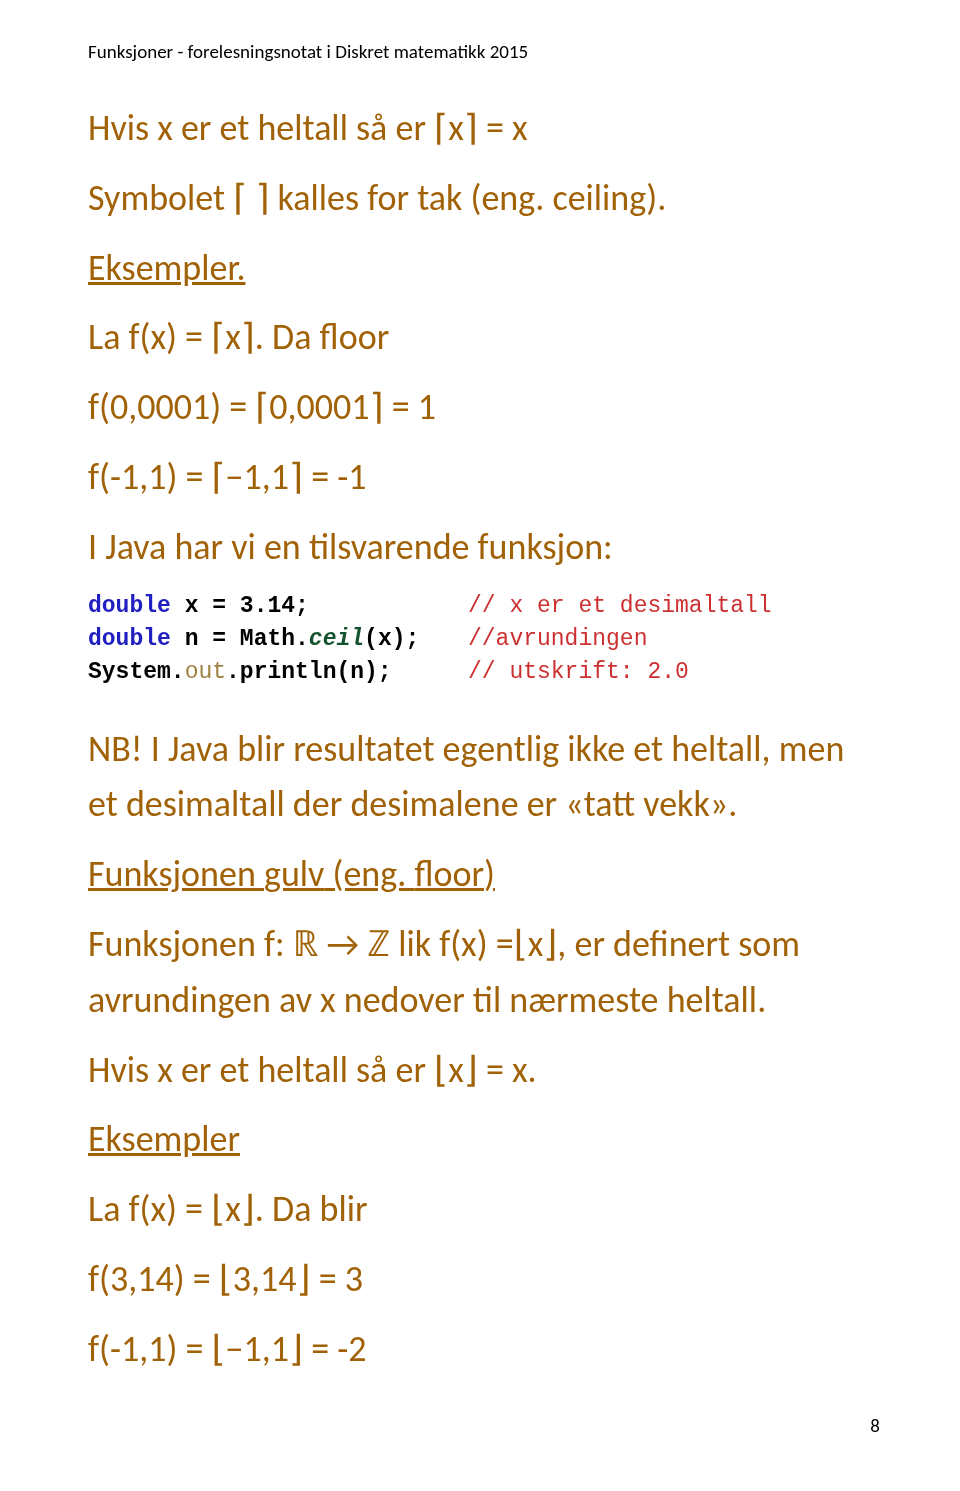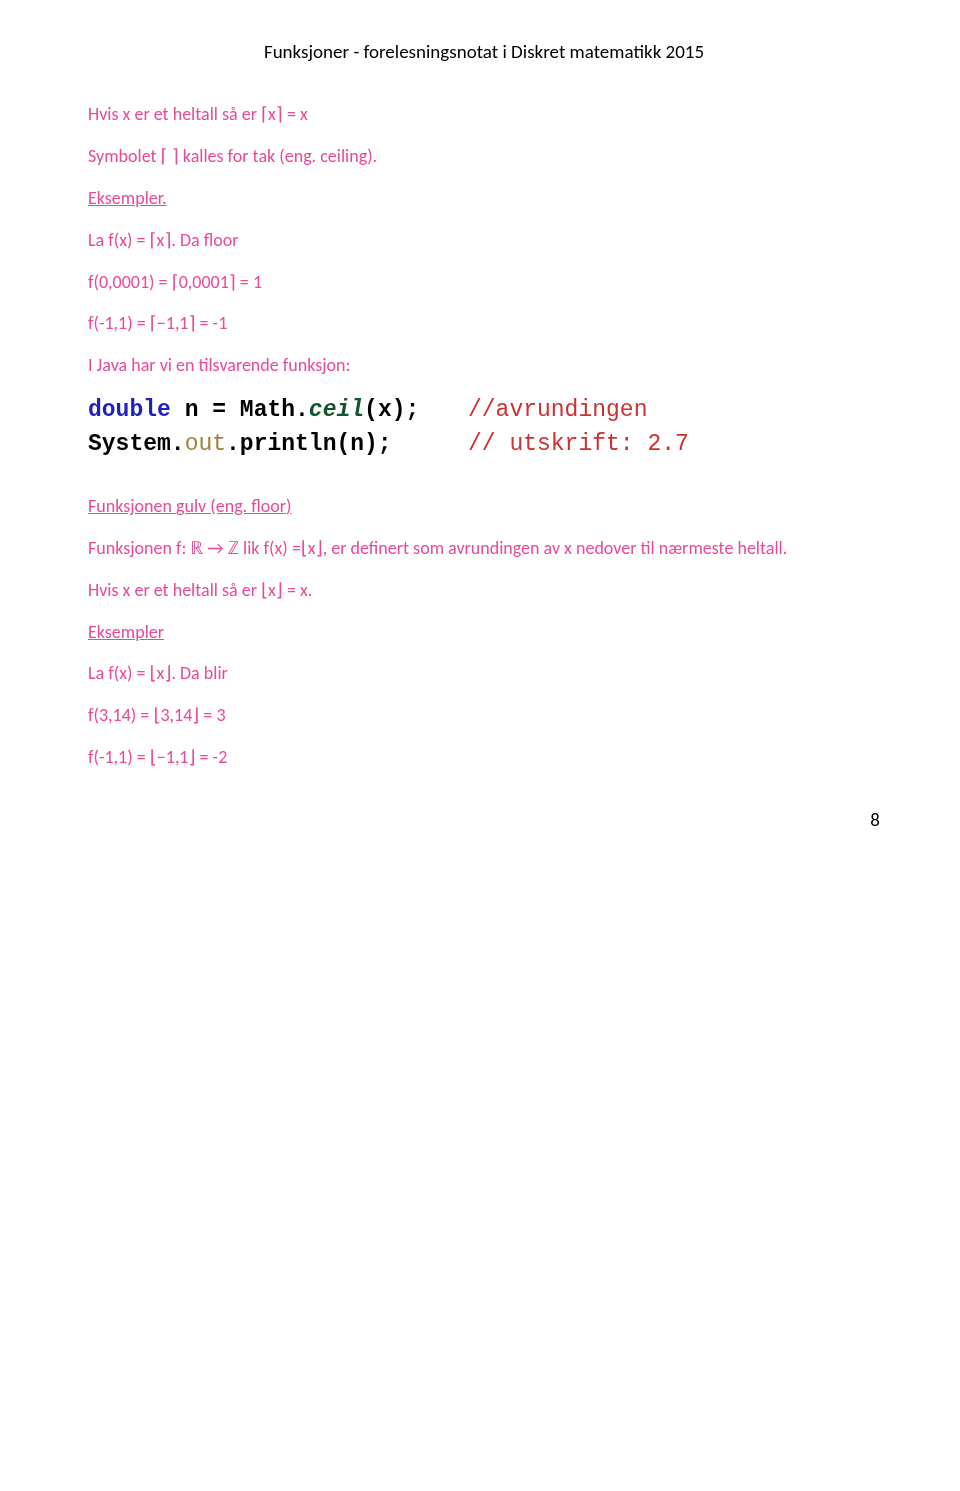--- a/index.html
+++ b/index.html
@@ -9,30 +9,30 @@
       background: #fff;
       width: 960px;
       color: #000;
     }
     .page {
       padding: 40px 80px 40px 88px;
       box-sizing: border-box;
       width: 960px;
     }
     .header {
-      text-align: center;
+      text-align: left;
       font-size: 19px;
       margin-bottom: 38px;
       color: #000;
     }
     .line {
-      font-size: 18px;
+      font-size: 36px;
       line-height: 1.55;
       margin-bottom: 14px;
-      color: #ec4899;
+      color: #a16207;
     }
     .underline {
       text-decoration: underline;
     }
     .italic {
     }
     .code-block {
       font-family: "Courier New", monospace;
       font-size: 23px;
       line-height: 1.45;
@@ -83,34 +83,41 @@
   </div>
   <div class="line">
     <span class="italic">f</span><span>(-1,1) = ⌈−1,1⌉ = -1</span>
   </div>
 
   <div class="line">I Java har vi en tilsvarende funksjon:</div>
 
   <div class="code-block">
     <div class="code-row">
       <span class="code-left">
+        <span class="kw-blue">double</span><span class="id-black bold"> x = 3.14;</span>
+      </span>
+      <span class="comment">// x er et desimaltall</span>
+    </div>
+    <div class="code-row">
+      <span class="code-left">
         <span class="kw-blue">double</span><span class="id-black bold"> n = Math.</span><span class="method bold">ceil</span><span class="id-black bold">(x);</span>
       </span>
       <span class="comment">//avrundingen</span>
     </div>
     <div class="code-row">
       <span class="code-left">
         <span class="id-black bold">System.</span><span class="sysout">out</span><span class="id-black bold">.println(n);</span>
       </span>
-      <span class="comment">// utskrift: 2.7</span>
+      <span class="comment">// utskrift: 2.0</span>
     </div>
   </div>
 
   <div class="spacer"></div>
 
+  <div class="line">NB! I Java blir resultatet egentlig ikke et heltall, men et desimaltall der desimalene er «tatt vekk».</div>
 
   <div class="line underline">
     <span>Funksjonen </span><span class="italic">gulv</span><span> (eng. </span><span class="italic">floor</span><span>)</span>
   </div>
 
   <div class="line">
     <span>Funksjonen </span><span class="italic">f</span><span>: ℝ → ℤ  lik </span><span class="italic">f</span><span>(x) =⌊x⌋, er definert som </span><span class="italic">avrundingen av x nedover til nærmeste heltall</span><span>.</span>
   </div>
 
   <div class="line">Hvis x er et heltall så er ⌊x⌋ = x.</div>

